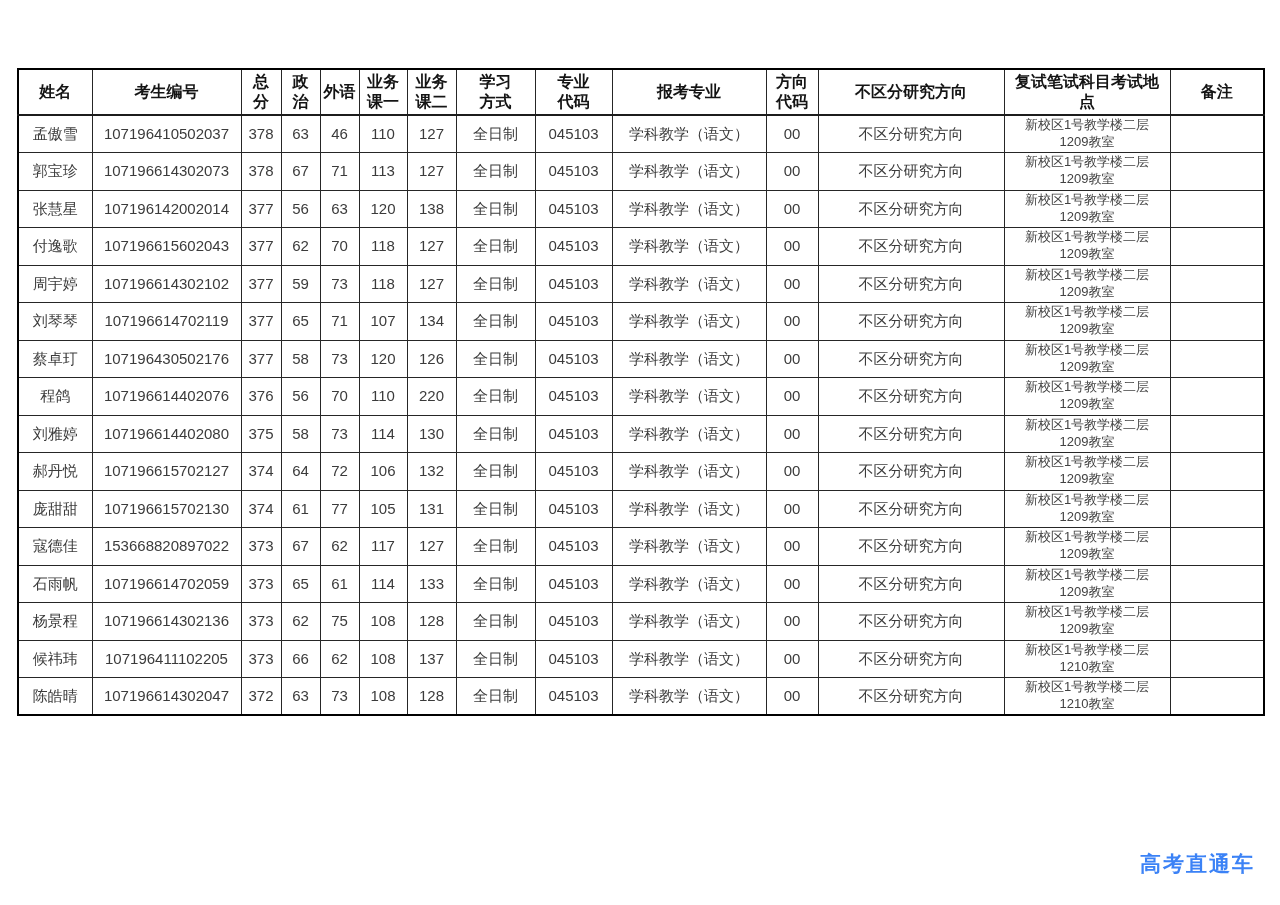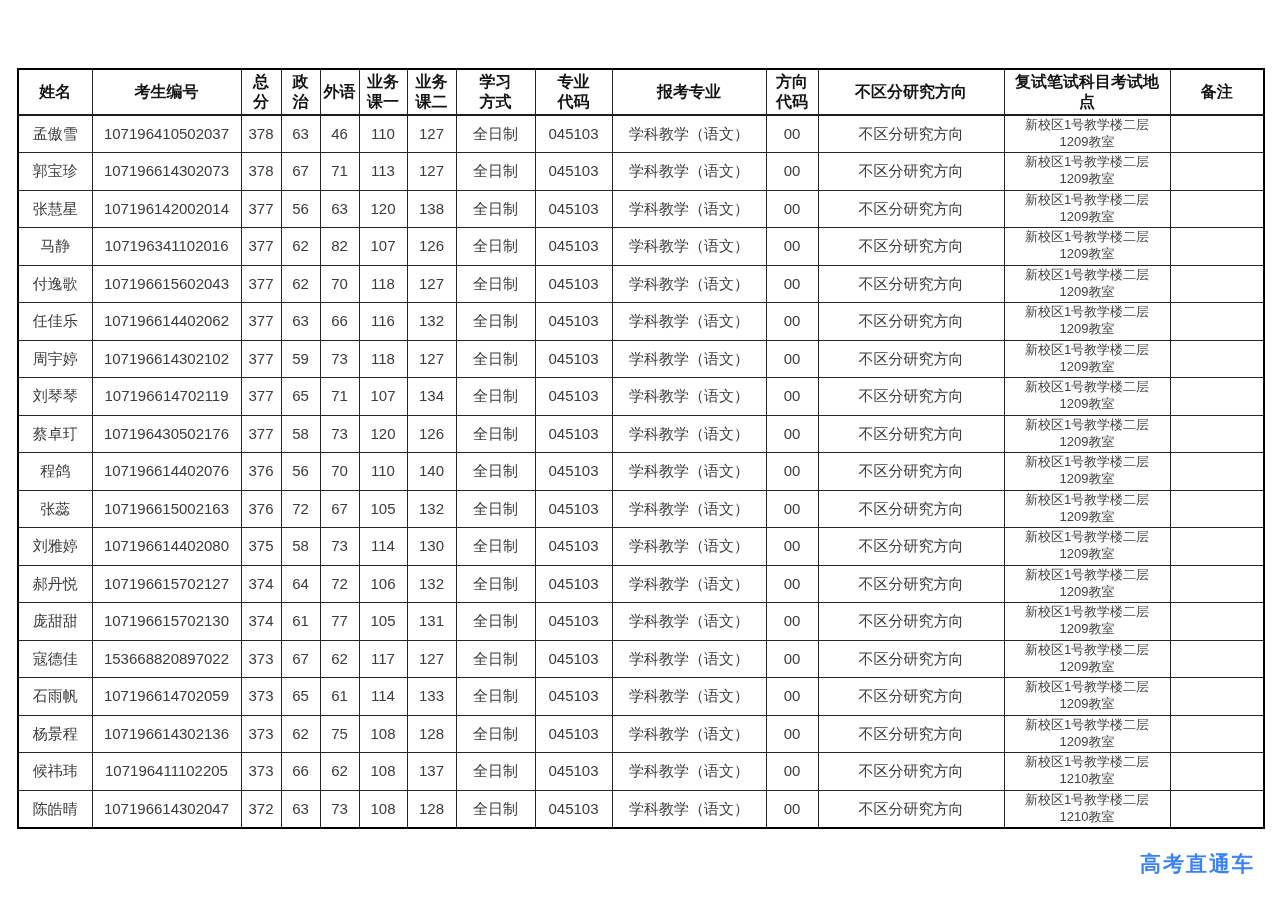--- a/index.html
+++ b/index.html
@@ -178,77 +178,39 @@
           <td>学科教学（语文）</td>
           <td>00</td>
           <td>不区分研究方向</td>
           <td class="multiline">
             <div>新校区1号教学楼二层</div>
             <div>1209教室</div>
           </td>
           <td></td>
         </tr>
         <tr>
-          <td>马静</td>
-          <td>107196341102016</td>
-          <td>377</td>
-          <td>62</td>
-          <td>82</td>
-          <td>107</td>
-          <td>126</td>
-          <td>全日制</td>
-          <td>045103</td>
-          <td>学科教学（语文）</td>
-          <td>00</td>
-          <td>不区分研究方向</td>
-          <td class="multiline">
-            <div>新校区1号教学楼二层</div>
-            <div>1209教室</div>
-          </td>
-          <td></td>
-        </tr>
-        <tr>
           <td>付逸歌</td>
           <td>107196615602043</td>
           <td>377</td>
           <td>62</td>
           <td>70</td>
           <td>118</td>
           <td>127</td>
           <td>全日制</td>
           <td>045103</td>
           <td>学科教学（语文）</td>
           <td>00</td>
           <td>不区分研究方向</td>
           <td class="multiline">
             <div>新校区1号教学楼二层</div>
             <div>1209教室</div>
           </td>
           <td></td>
         </tr>
         <tr>
-          <td>任佳乐</td>
-          <td>107196614402062</td>
-          <td>377</td>
-          <td>63</td>
-          <td>66</td>
-          <td>116</td>
-          <td>132</td>
-          <td>全日制</td>
-          <td>045103</td>
-          <td>学科教学（语文）</td>
-          <td>00</td>
-          <td>不区分研究方向</td>
-          <td class="multiline">
-            <div>新校区1号教学楼二层</div>
-            <div>1209教室</div>
-          </td>
-          <td></td>
-        </tr>
-        <tr>
           <td>周宇婷</td>
           <td>107196614302102</td>
           <td>377</td>
           <td>59</td>
           <td>73</td>
           <td>118</td>
           <td>127</td>
           <td>全日制</td>
           <td>045103</td>
           <td>学科教学（语文）</td>
@@ -298,40 +260,21 @@
           </td>
           <td></td>
         </tr>
         <tr>
           <td>程鸽</td>
           <td>107196614402076</td>
           <td>376</td>
           <td>56</td>
           <td>70</td>
           <td>110</td>
-          <td>140</td>
-          <td>全日制</td>
-          <td>045103</td>
-          <td>学科教学（语文）</td>
-          <td>00</td>
-          <td>不区分研究方向</td>
-          <td class="multiline">
-            <div>新校区1号教学楼二层</div>
-            <div>1209教室</div>
-          </td>
-          <td></td>
-        </tr>
-        <tr>
-          <td>张蕊</td>
-          <td>107196615002163</td>
-          <td>376</td>
-          <td>72</td>
-          <td>67</td>
-          <td>105</td>
-          <td>132</td>
+          <td>220</td>
           <td>全日制</td>
           <td>045103</td>
           <td>学科教学（语文）</td>
           <td>00</td>
           <td>不区分研究方向</td>
           <td class="multiline">
             <div>新校区1号教学楼二层</div>
             <div>1209教室</div>
           </td>
           <td></td>

